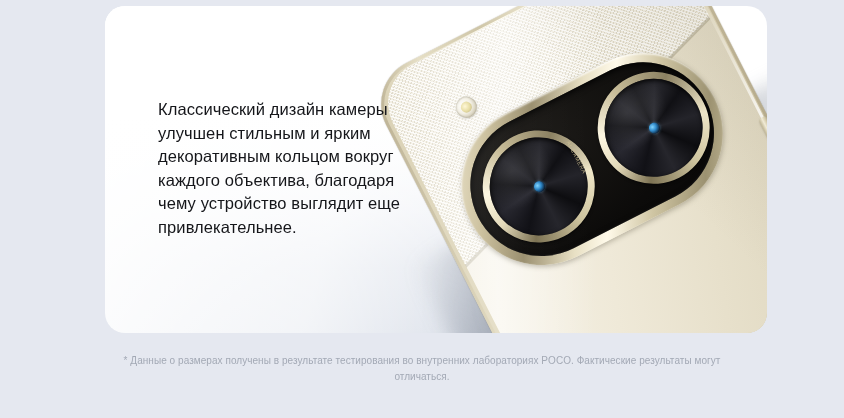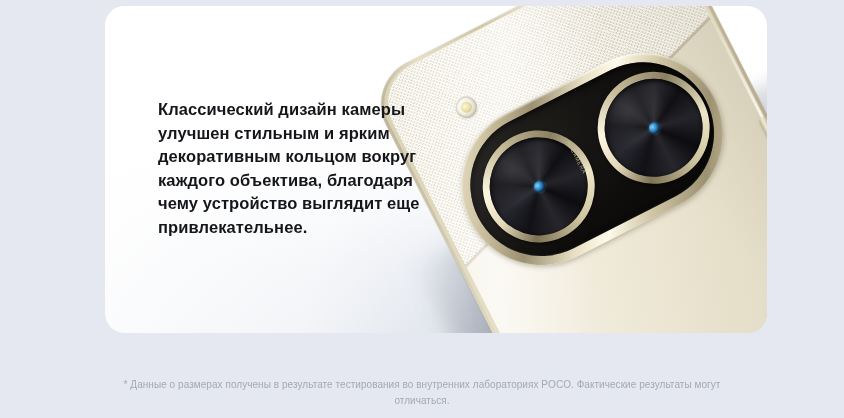--- a/index.html
+++ b/index.html
@@ -47,21 +47,20 @@
   .copy {
     position: absolute;
     left: 53px;
     top: 92px;
     width: 265px;
     font-size: 16.5px;
     line-height: 23.5px;
     color: #15161a;
     letter-spacing: .1px;
     white-space: pre-line;
-    font-weight: bold;
   }
 
   
   .phone-stage {
     position: absolute;
     left: 270px;
     top: -44px;
     width: 430px;
     height: 400px;
   }
@@ -346,21 +345,21 @@
     position: absolute;
     left: 0;
     top: 353px;
     width: 844px;
     text-align: center;
     font-size: 10px;
     line-height: 16px;
     color: #a3a9b5;
     letter-spacing: .05px;
   }
-  .footnote-inner { display: inline-block; width: 630px; margin-top: 24px; }
+  .footnote-inner { display: inline-block; width: 630px; }
 </style>
 </head>
 <body>
 
 <div class="hero-card">
 
   <div class="card-wash"></div>
 
   <div class="phone-clip">
     <div class="phone-stage">

